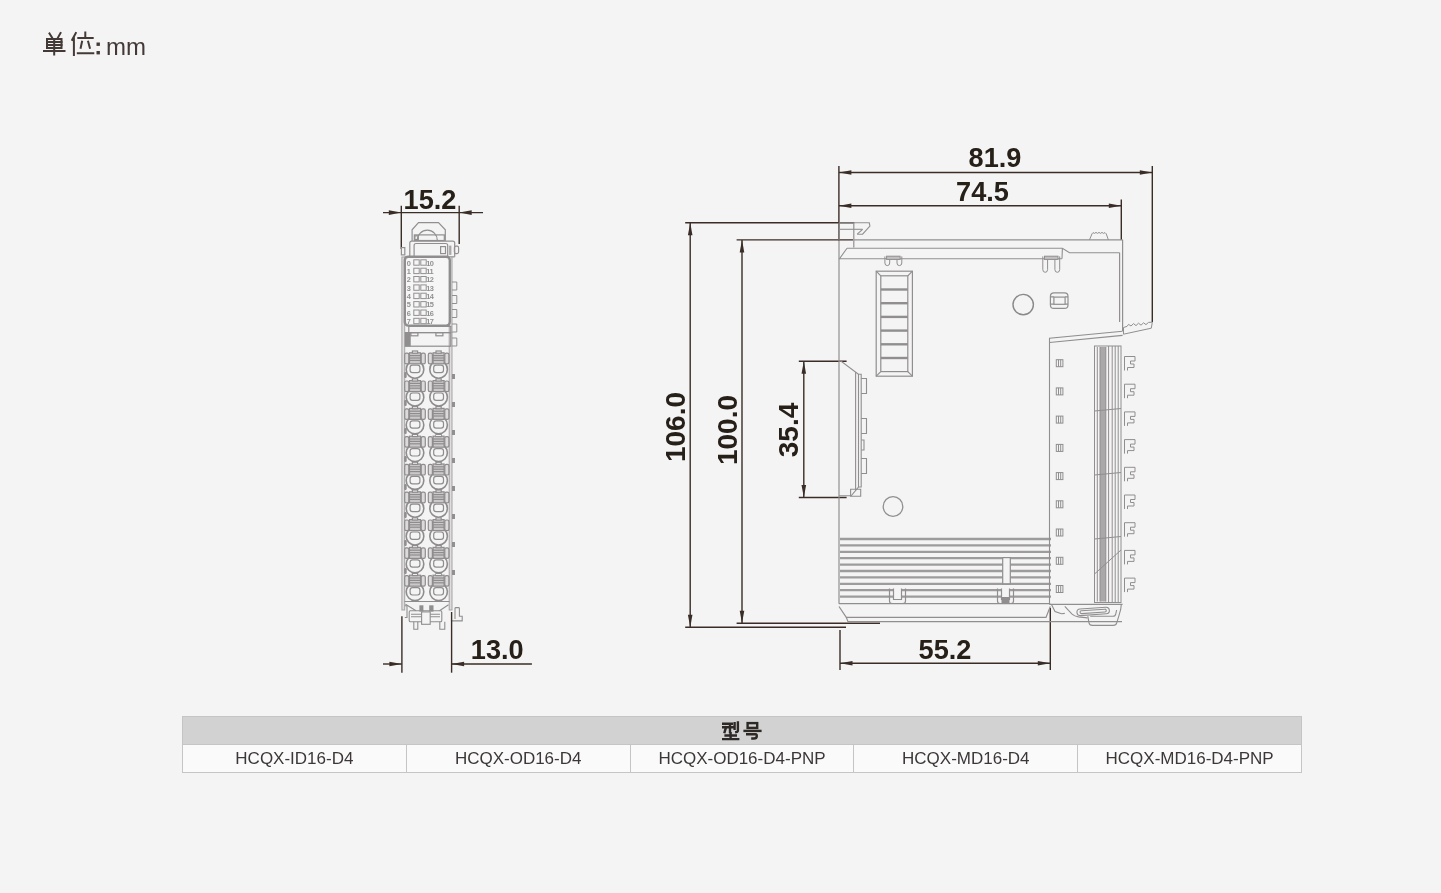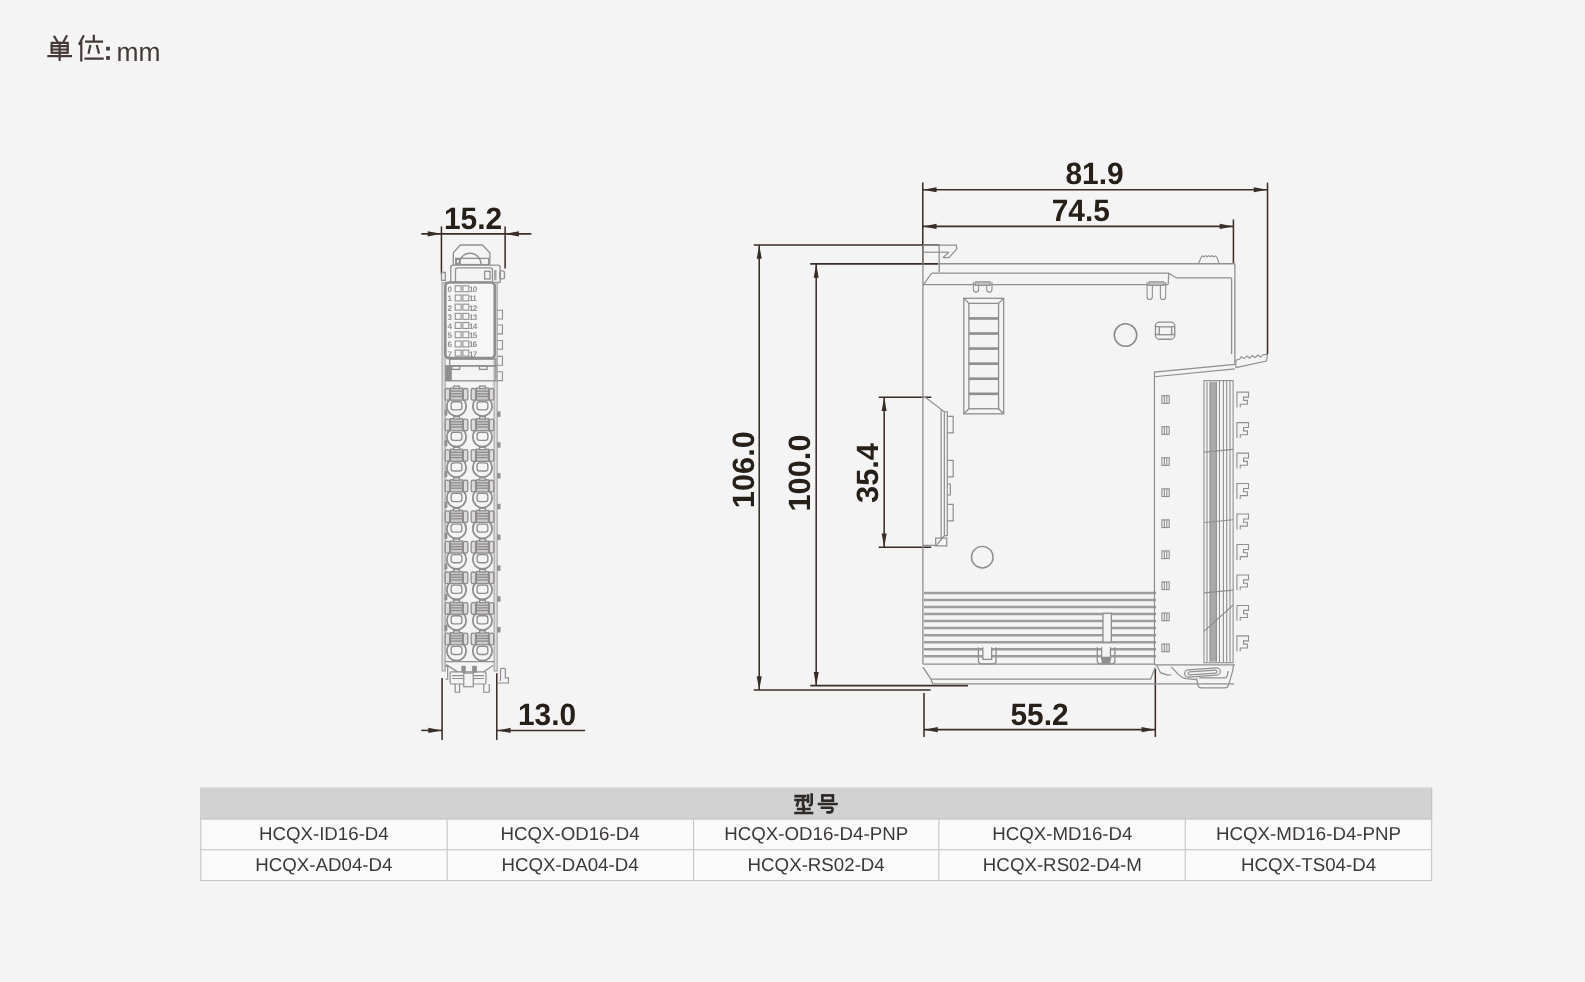--- a/index.html
+++ b/index.html
@@ -472,23 +472,16 @@
         </tr>
 
     <tr>
       <td>HCQX-ID16-D4</td>
           <td>HCQX-OD16-D4</td>
           <td>HCQX-OD16-D4-PNP</td>
           <td>HCQX-MD16-D4</td>
           <td>HCQX-MD16-D4-PNP</td>
     </tr>
 
-    <tr>
-      <td>HCQX-AD04-D4</td>
-          <td>HCQX-DA04-D4</td>
-          <td>HCQX-RS02-D4</td>
-          <td>HCQX-RS02-D4-M</td>
-          <td>HCQX-TS04-D4</td>
-    </tr>
   </tbody>
     </table>
 </div>
 
 
 </body></html>

